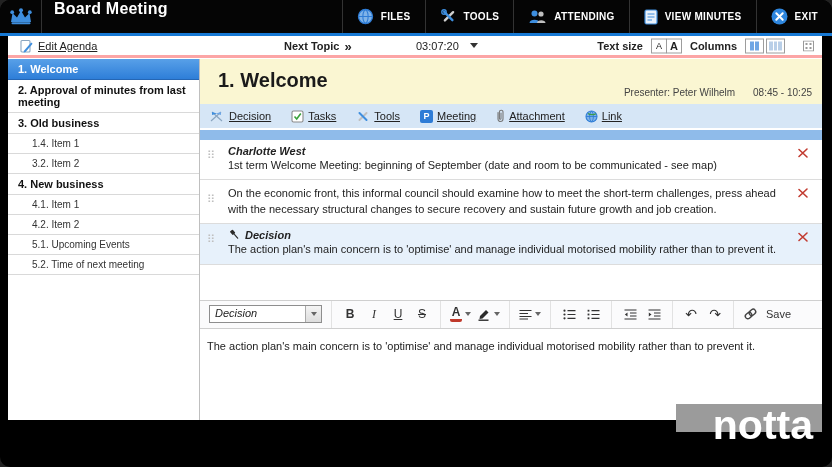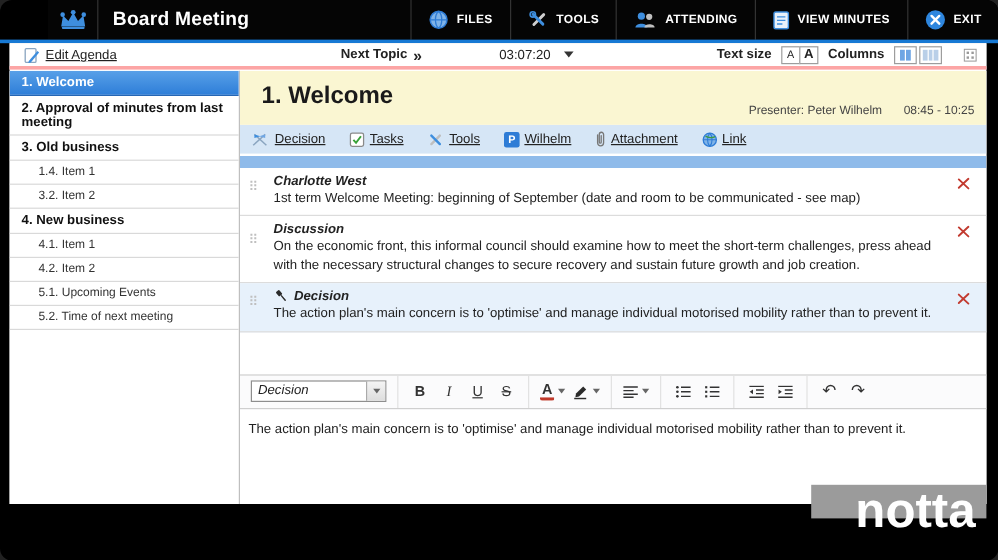--- a/index.html
+++ b/index.html
@@ -1,20 +1,20 @@
 <!DOCTYPE html>
 <html><head>
 <meta charset="utf-8">
 <style>
   * { margin:0; padding:0; box-sizing:border-box; }
   html,body { background:#222; font-family:"Liberation Sans","DejaVu Sans",sans-serif; }
   .window { position:relative; width:832px; height:467px; background:#000; border-radius:10px; overflow:hidden; }
 
   
-  .topbar { position:absolute; left:0; top:0; right:0; height:33px; background:#050505; display:flex; align-items:center;margin-left:40px; }
+  .topbar { position:absolute; left:0; top:0; right:0; height:33px; background:#050505; display:flex; align-items:flex-start; }
   .logo-wrap { width:42px; height:100%; display:flex; align-items:center; justify-content:center; border-right:1px solid #333; }
   .app-title { color:#fff; font-size:16px; font-weight:bold; padding-left:12px; letter-spacing:.2px; }
   .tb-right { margin-left:auto; display:flex; height:100%; }
   .tb-btn { display:flex; align-items:center; gap:7px; padding:0 14px; border-left:1px solid #333; color:#fff; font-size:10px; font-weight:bold; letter-spacing:.3px; cursor:pointer; }
   .blueline { position:absolute; left:0; top:33px; right:0; height:3px; background:#1779D4; }
 
   
   .content { position:absolute; left:8px; right:10px; top:36px; bottom:47px; background:#fff; }
   .toolbar2 { position:relative; height:22px; background:#fff; border-bottom:3px solid #fca5a5; font-size:11px; color:#222; }
   .t2 { position:absolute; top:50%; transform:translateY(-50%); display:flex; align-items:center; gap:5px; white-space:nowrap; }
@@ -229,21 +229,21 @@
           </span>
           <span class="linkitem">
             <svg width="14" height="13" viewBox="0 0 14 13">
               <rect x="6" y="0.5" width="2" height="12" rx="1" transform="rotate(45 7 6.5)" fill="#BFBFBF"></rect>
               <rect x="6" y="0.5" width="2" height="12" rx="1" transform="rotate(-45 7 6.5)" fill="#3E8EDE"></rect>
             </svg>
             <span class="lbl">Tools</span>
           </span>
           <span class="linkitem">
             <span class="p-icon">P</span>
-            <span class="lbl">Wilhelm</span>
+            <span class="lbl">Meeting</span>
           </span>
           <span class="linkitem">
             <svg width="9" height="14" viewBox="0 0 9 14">
               <path d="M2 3.5 V10 a2.5 2.5 0 0 0 5 0 V3 a1.8 1.8 0 0 0 -3.6 0 V9.5 a0.8 0.8 0 0 0 1.6 0 V4" stroke="#777" stroke-width="1.1" fill="none" stroke-linecap="round"></path>
             </svg>
             <span class="lbl">Attachment</span>
           </span>
           <span class="linkitem">
             <svg width="13" height="13" viewBox="0 0 13 13">
               <circle cx="6.5" cy="6.5" r="5.5" fill="#7FB3E8" stroke="#2E7CD6" stroke-width="1.1"></circle>
@@ -260,21 +260,20 @@
           <span class="handle">⠿</span>
           <div class="row-title">Charlotte West</div>
           <div class="row-text">1st term Welcome Meeting: beginning of September (date and room to be communicated - see map)</div>
           <svg class="delx" width="12" height="12" viewBox="0 0 12 12">
             <path d="M2 2.5 L10 10 M10 2 L2 9.5" stroke="#C23B30" stroke-width="1.6" stroke-linecap="round"></path>
           </svg>
         </div>
 
         <div class="row">
           <span class="handle" style="top:13px;">⠿</span>
-          <div class="row-title">Discussion</div>
           <div class="row-text">On the economic front, this informal council should examine how to meet the short-term challenges, press ahead with the necessary structural changes to secure recovery and sustain future growth and job creation.</div>
           <svg class="delx" width="12" height="12" viewBox="0 0 12 12">
             <path d="M2 2.5 L10 10 M10 2 L2 9.5" stroke="#C23B30" stroke-width="1.6" stroke-linecap="round"></path>
           </svg>
         </div>
 
         <div class="row hl">
           <span class="handle">⠿</span>
           <div class="row-title">
             <svg width="13" height="12" viewBox="0 0 13 12">
@@ -358,20 +357,29 @@
               <svg width="13" height="11" viewBox="0 0 13 11">
                 <path d="M0.5 1 H12.5 M6 4 H12.5 M6 7 H12.5 M0.5 10 H12.5" stroke="#333" stroke-width="1.2"></path>
                 <path d="M0.8 3.5 L3.5 5.5 L0.8 7.5 Z" fill="#333"></path>
               </svg>
             </span>
           </div>
           <div class="egroup">
             <span class="ebtn arrowglyph">↶</span>
             <span class="ebtn arrowglyph">↷</span>
           </div>
+          <div class="egroup" style="gap:8px;">
+            <svg width="15" height="14" viewBox="0 0 15 14">
+              <g transform="rotate(-40 7.5 7)" fill="none" stroke="#444" stroke-width="1.4">
+                <rect x="1.5" y="4.5" width="7" height="5" rx="2.5"></rect>
+                <rect x="6.5" y="4.5" width="7" height="5" rx="2.5"></rect>
+              </g>
+            </svg>
+            <span class="savelbl">Save</span>
+          </div>
         </div>
 
         <div class="econtent">The action plan's main concern is to 'optimise' and manage individual motorised mobility rather than to prevent it.</div>
       </div>
     </div>
   </div>
 
   <div class="wm-box"></div>
   <div class="wm-text">notta</div>
 </div>

